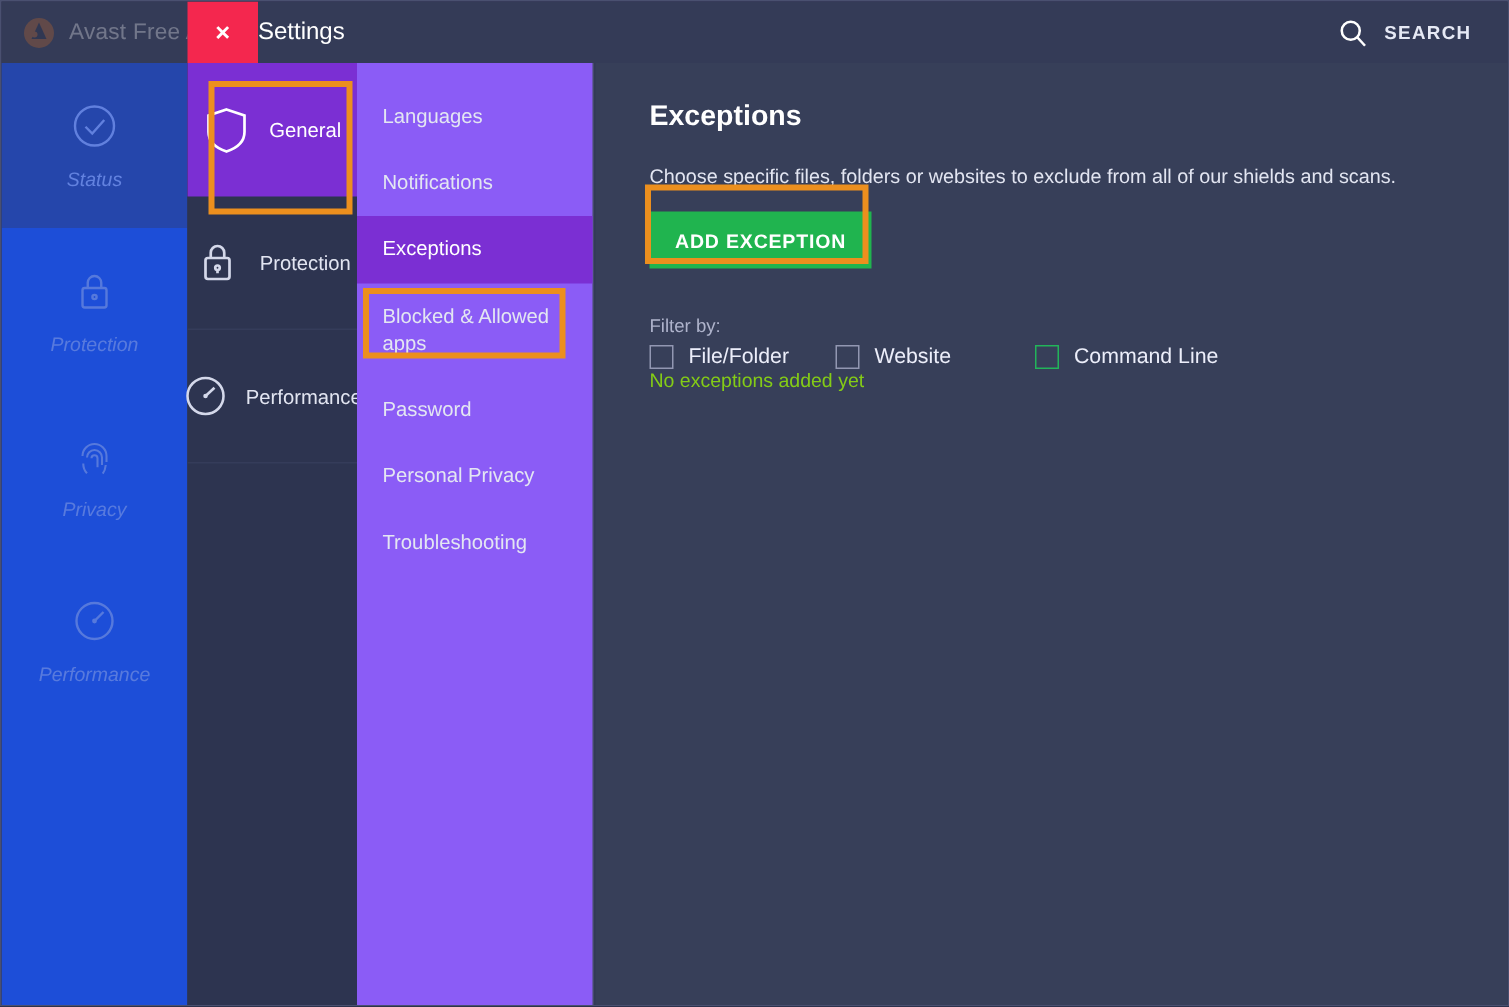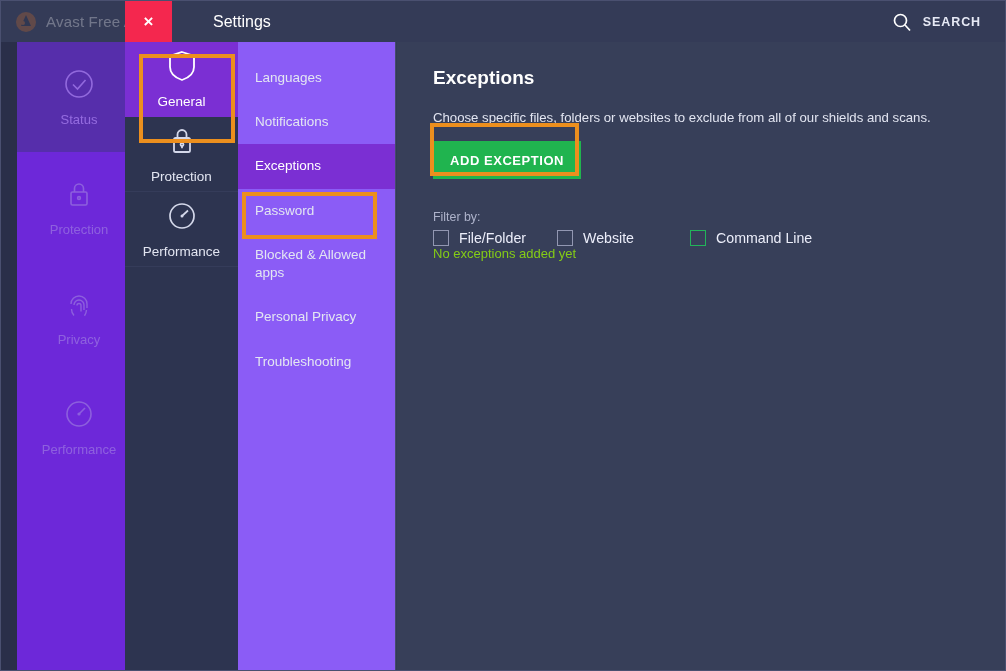--- a/index.html
+++ b/index.html
@@ -32,23 +32,23 @@
   .bg-logo {
     width: 22px; height: 22px;
     position: relative;
   }
   .bg-logo svg { display:block; }
   .bg-brand-text {
     color: #ffffff; font-size: 15px; letter-spacing: .2px; white-space: nowrap;
   }
 
   .bg-sidebar {
-    position: absolute; left: 16px; top: 41px; width: 124px; height: 630px;
-    background: #6d28d9;
-    display: flex; flex-direction: column;
+    position: absolute; left: 0; top: 41px; width: 124px; height: 630px;
+    background: #1d4ed8;
+    display: flex; flex-direction: column; font-style: italic;
   }
   .bg-nav {
     flex: 0 0 auto;
   }
   .bg-nav-item {
     height: 110px;
     display: flex; flex-direction: column;
     align-items: center; justify-content: center;
     gap: 11px;
     opacity: 0.32;
@@ -108,41 +108,40 @@
     background: #f4274e;
     display: flex; align-items: center; justify-content: center;
     cursor: pointer;
     flex: 0 0 auto;
   }
   .close-x {
     color: #ffffff; font-size: 17px; font-weight: bold; line-height: 1;
   }
   .modal-title {
     color: #ffffff; font-size: 16px;
-    margin-left: 41px;
   }
   .search-box {
     position: absolute; right: 26px; top: 0; height: 41px;
     display: flex; align-items: center; gap: 11px;
     cursor: pointer;
   }
   .search-ico svg { display:block; }
   .search-label {
     color: #e6e9f5; font-size: 12.5px; font-weight: bold; letter-spacing: .9px;
   }
 
   
   .cat-rail {
     position: absolute; left: 0; top: 41px;
     width: 113px; height: 630px;
     background: #2d3450;
   }
   .cat-item {
-    height: 75px;
-    display: flex; flex-direction: column;
+    height: 89px;
+    display: flex; flex-direction: row;
     align-items: center; justify-content: center;
     gap: 12px;
     cursor: pointer;
     border-bottom: 1px solid #353c5a;
     position: relative;
   }
   .cat-item.selected { background: #7b2fd3; border-bottom: none; }
   .cat-ico { width: 32px; height: 32px; display:flex; align-items:center; justify-content:center; }
   .cat-ico svg { display:block; fill:none; stroke:#d4d8ea; }
   .cat-item.selected .cat-ico svg { stroke:#ffffff; }
@@ -346,22 +345,22 @@
         </span>
         <span class="cat-label">Performance</span>
       </div>
 
     </div>
 
     <div class="set-nav">
       <div class="set-item">Languages</div>
       <div class="set-item">Notifications</div>
       <div class="set-item selected">Exceptions</div>
+      <div class="set-item">Blocked &amp; Allowed apps</div>
       <div class="set-item">Password</div>
-      <div class="set-item">Blocked &amp; Allowed apps</div>
       <div class="set-item">Personal Privacy</div>
       <div class="set-item">Troubleshooting</div>
     </div>
 
     <div class="pane">
       <div class="pane-title">Exceptions</div>
       <div class="pane-desc">Choose specific files, folders or websites to exclude from all of our shields and scans.</div>
       <div class="add-btn">ADD EXCEPTION</div>
 
       <div class="filter-label">Filter by:</div>

